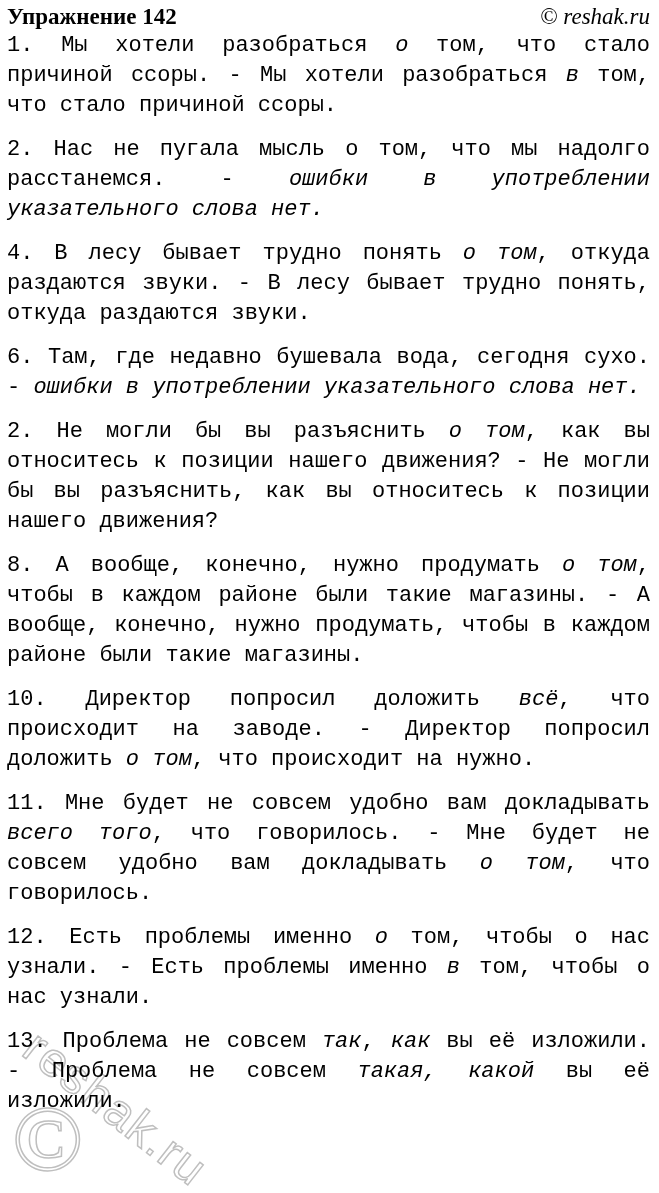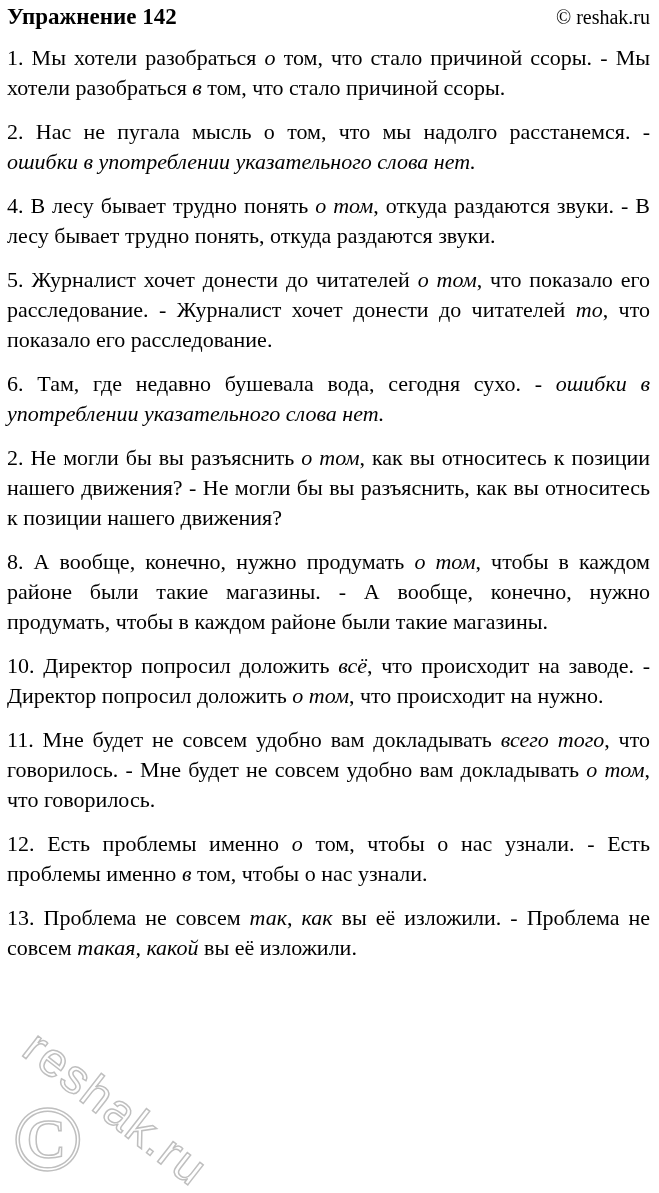--- a/index.html
+++ b/index.html
@@ -25,29 +25,31 @@
     position: relative;
     z-index: 1;
   }
   .doc-title {
     margin: 0;
     font-size: 23px;
     font-weight: bold;
     line-height: 28px;
   }
   .doc-copyright {
-    font-size: 20px;
+    font-size: 23px;
     line-height: 28px;
     font-weight: normal;
+    font-style: italic;
   }
   .exercise-list {
     position: relative;
     z-index: 1;
-    margin-top: 12px;
+    margin-top: 0;
     padding: 0 9px 0 7px;
+    font-family: Liberation Mono, monospace;
   }
   .exercise-list p.item {
     margin: 0 0 14px 0;
     text-align: justify;
     line-height: 30px;
   }
   .exercise-list p.item:last-child {
     margin-bottom: 0;
   }
   .exercise-list em {
@@ -86,21 +88,20 @@
 
   <header class="doc-header">
     <h1 class="doc-title">Упражнение 142</h1>
     <div class="doc-copyright">© reshak.ru</div>
   </header>
 
   <main class="exercise-list">
       <p class="item"><span>1. Мы хотели разобраться </span><em>о</em><span> том, что стало причиной ссоры. - Мы хотели разобраться </span><em>в</em><span> том, что стало причиной ссоры.</span></p>
       <p class="item"><span>2. Нас не пугала мысль о том, что мы надолго расстанемся. - </span><em>ошибки в употреблении указательного слова нет.</em></p>
       <p class="item"><span>4. В лесу бывает трудно понять </span><em>о том</em><span>, откуда раздаются звуки. - В лесу бывает трудно понять, откуда раздаются звуки.</span></p>
-      <p class="item"><span>5. Журналист хочет донести до читателей </span><em>о том</em><span>, что показало его расследование. - Журналист хочет донести до читателей </span><em>то</em><span>, что показало его расследование.</span></p>
       <p class="item"><span>6. Там, где недавно бушевала вода, сегодня сухо. - </span><em>ошибки в употреблении указательного слова нет.</em></p>
       <p class="item"><span>2. Не могли бы вы разъяснить </span><em>о том</em><span>, как вы относитесь к позиции нашего движения? - Не могли бы вы разъяснить, как вы относитесь к позиции нашего движения?</span></p>
       <p class="item"><span>8. А вообще, конечно, нужно продумать </span><em>о том</em><span>, чтобы в каждом районе были такие магазины.  - А вообще, конечно, нужно продумать, чтобы в каждом районе были такие магазины.</span></p>
       <p class="item"><span>10. Директор попросил доложить </span><em>всё</em><span>, что происходит на заводе. - Директор попросил доложить </span><em>о том</em><span>, что происходит на нужно.</span></p>
       <p class="item"><span>11. Мне будет не совсем удобно вам докладывать </span><em>всего того</em><span>, что говорилось. - Мне будет не совсем удобно вам докладывать </span><em>о том</em><span>, что говорилось.</span></p>
       <p class="item"><span>12. Есть проблемы именно </span><em>о</em><span> том, чтобы о нас узнали. - Есть проблемы именно </span><em>в</em><span> том, чтобы о нас узнали.</span></p>
       <p class="item"><span>13. Проблема не совсем </span><em>так</em><span>, </span><em>как</em><span> вы её изложили. - Проблема не совсем </span><em>такая, какой</em><span> вы её изложили.</span></p>
     </main>
 
 </div>

